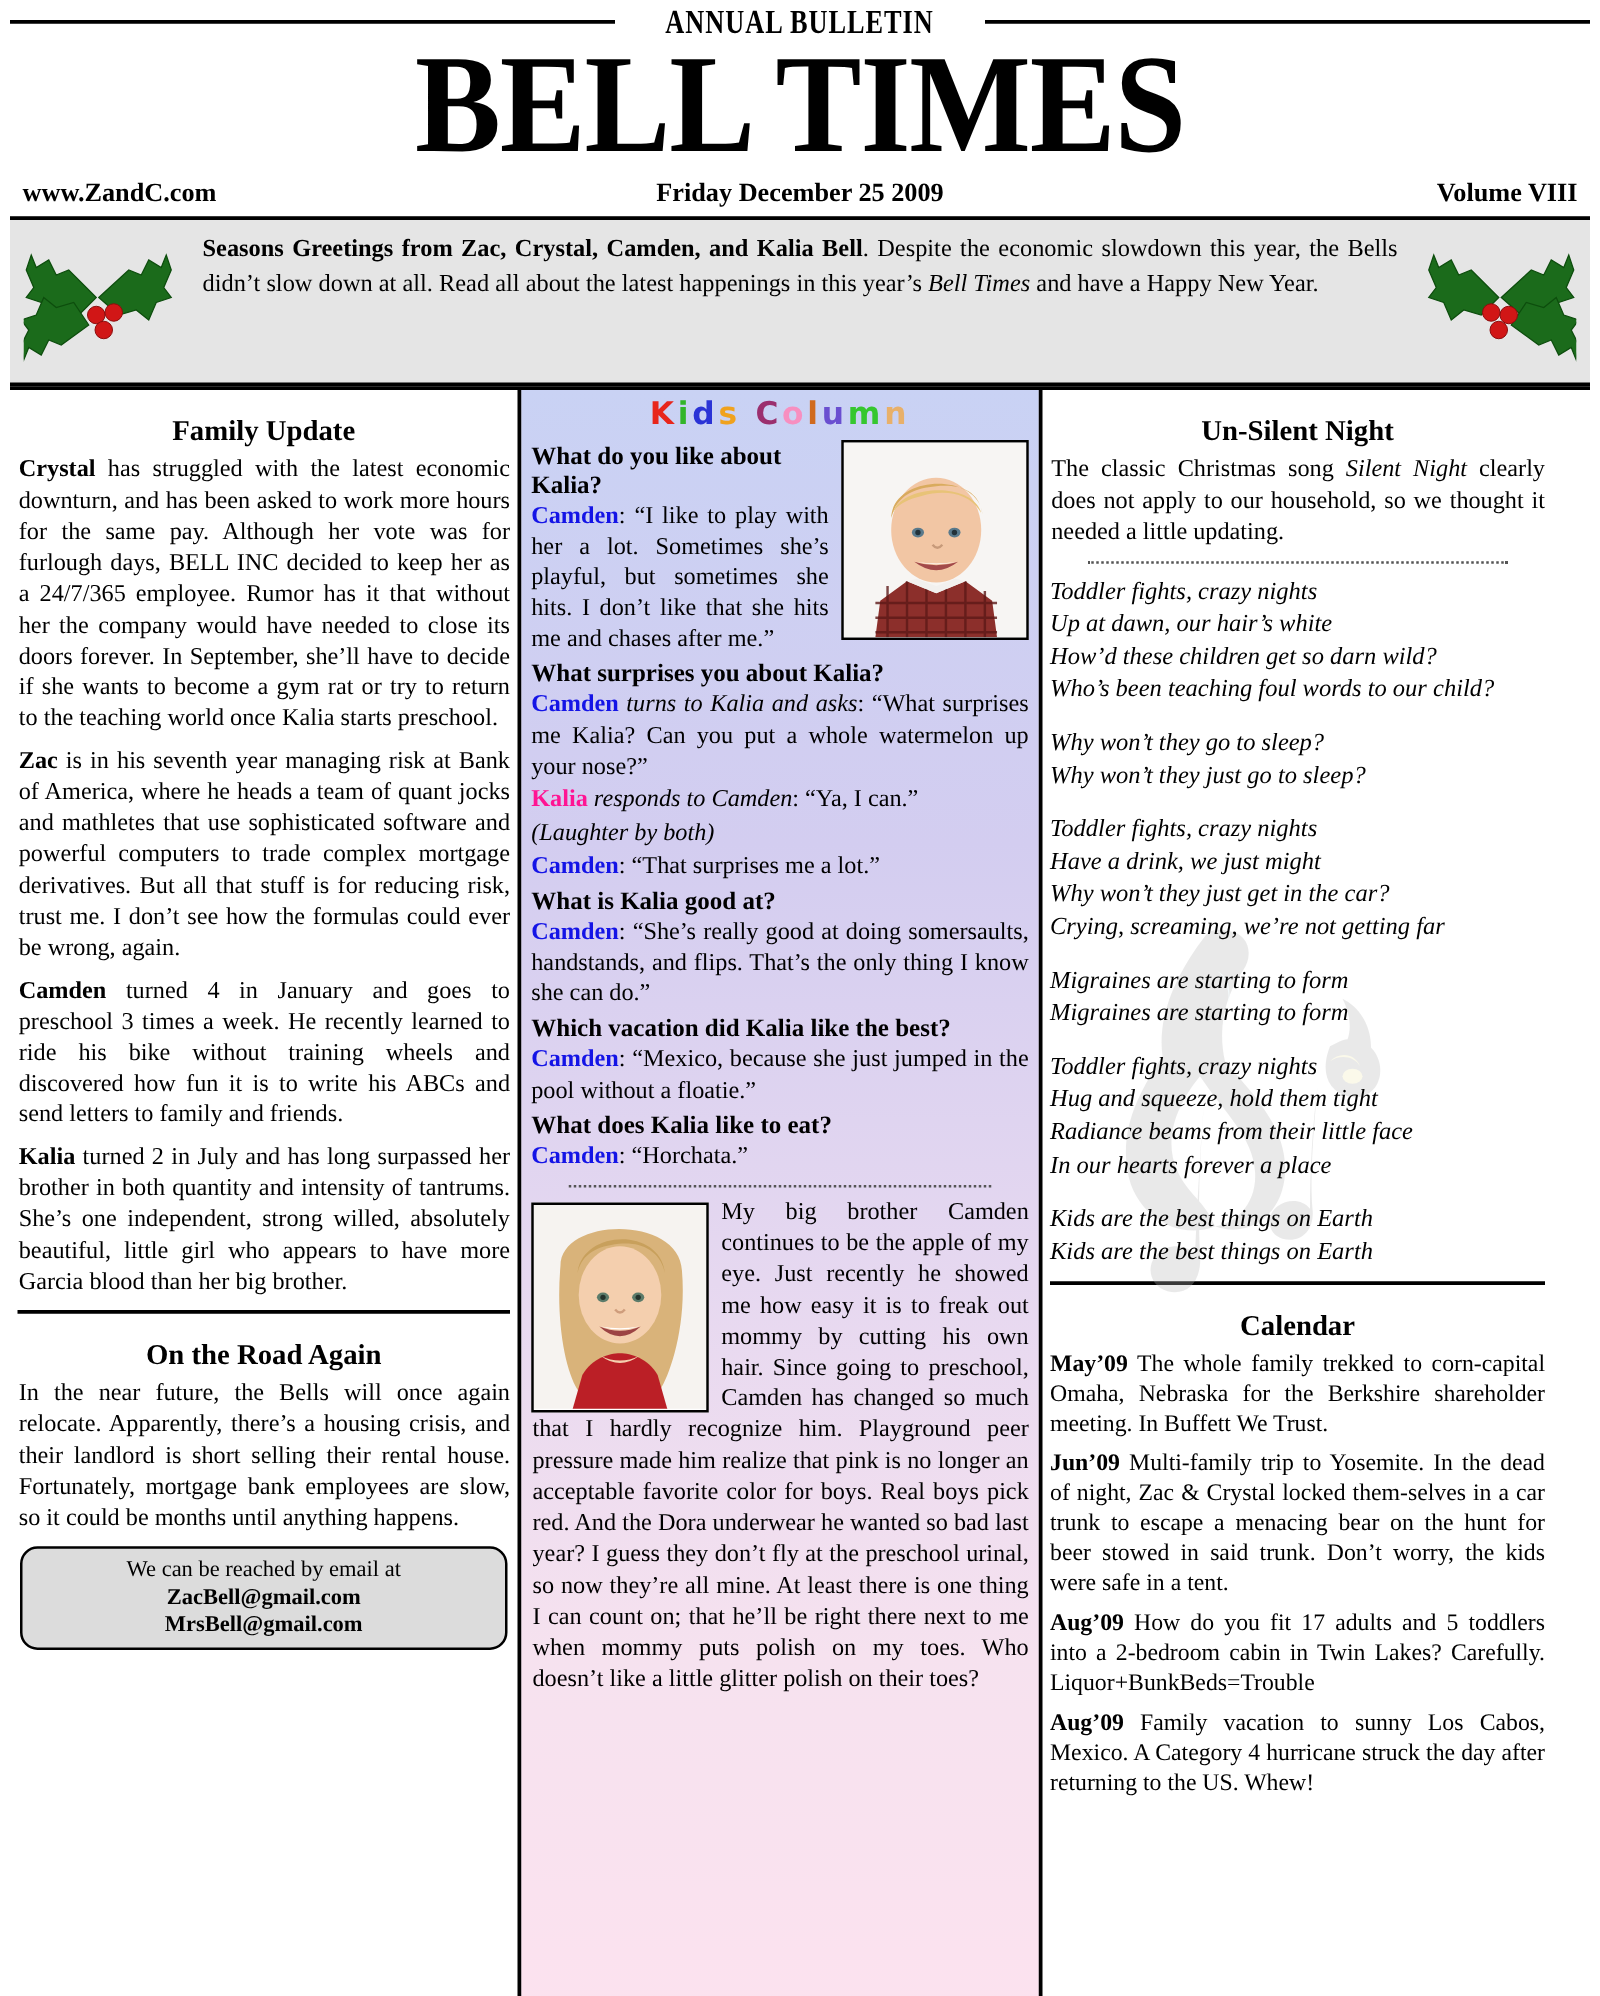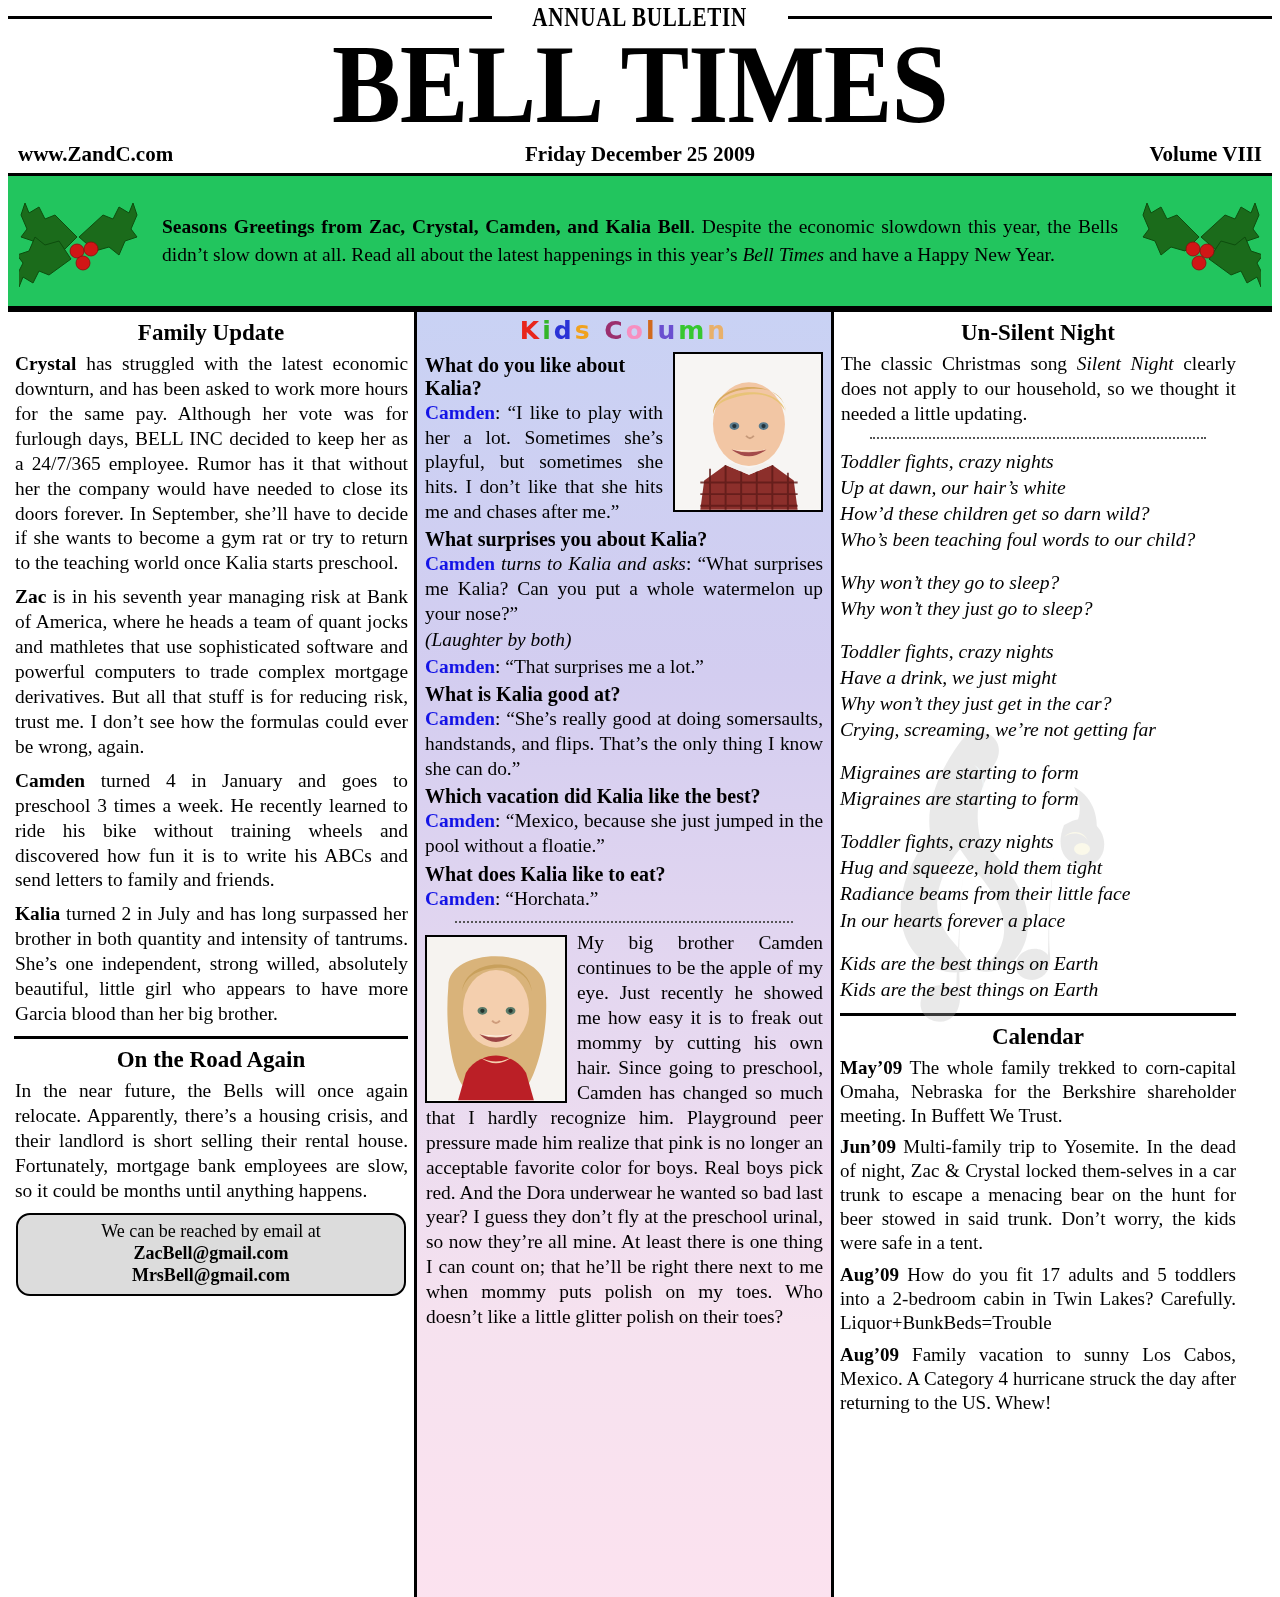--- a/index.html
+++ b/index.html
@@ -40,24 +40,24 @@
     display:flex; justify-content:space-between; align-items:baseline;
     font-size:21px; font-weight:700;
     padding:6px 10px 3px 10px;
   }
   .mast-meta .center { position:absolute; left:0; right:0; text-align:center; pointer-events:none; }
   .mast-meta-wrap { position:relative; }
 
   
   .banner {
     margin:3px 8px 0 8px;
-    background:#22c55e;
+    background:#e5e5e5;
     border-top:3px solid #000;
     border-bottom:3px solid #000;
-    display:flex; align-items:center;
+    display:flex; align-items:flex-start;
     padding:10px 6px;
     height:136px;
   }
   .holly { width:130px; flex:0 0 130px; display:flex; justify-content:center; }
   .banner-text {
     flex:1 1 auto;
     font-size:19.5px; line-height:1.45;
     text-align:justify;
     padding:0 18px;
   }
@@ -77,20 +77,21 @@
                background:linear-gradient(to bottom,#c9d2f4 0%,#d3cdf0 28%,#e6d8f0 55%,#f6e2ef 78%,#fce2ef 100%);
                border-left:3px solid #000; border-right:3px solid #000;
                padding:0 8px; }
   .col-right { width:408px; padding:0 6px; }
 
   .sec-head {
     text-align:center;
     font-weight:700;
     font-size:23px;
     padding:8px 0 6px 0;
+    margin-top:12px;
   }
   .body-p {
     font-size:19.4px;
     line-height:1.285;
     text-align:justify;
     margin:0 0 9px 1px;
     hyphens:auto;
   }
   .body-p b { font-weight:700; }
   .body-p i { font-style:italic; }
@@ -276,20 +277,21 @@
           </g>
           <path d="M52 114 L76 124 L100 114 L92 112 L76 118 L60 112 Z" fill="#f2f0ee"></path>
         </svg>
       </div>
 
       <div id="qa-container">
           <div class="q">What do you like about Kalia?</div>
           <p class="a"><span class="nm-camden">Camden</span>: <span>“I like to play with her a lot. Sometimes she’s playful, but sometimes she hits. I don’t like that she hits me and chases after me.”</span></p>
           <div class="q">What surprises you about Kalia?</div>
           <p class="a"><span class="nm-camden">Camden</span><i> turns to Kalia and asks</i>: <span>“What surprises me Kalia? Can you put a whole watermelon up your nose?”</span></p>
+          <p class="a"><span class="nm-kalia">Kalia</span><i> responds to Camden</i>: <span>“Ya, I can.”</span></p>
           <p class="a"><i>(Laughter by both)</i></p>
           <p class="a"><span class="nm-camden">Camden</span>: <span>“That surprises me a lot.”</span></p>
           <div class="q">What is Kalia good at?</div>
           <p class="a"><span class="nm-camden">Camden</span>: <span>“She’s really good at doing somersaults, handstands, and flips.  That’s the only thing I know she can do.”</span></p>
           <div class="q">Which vacation did Kalia like the best?</div>
           <p class="a"><span class="nm-camden">Camden</span>: <span>“Mexico, because she just jumped in the pool without a floatie.”</span></p>
           <div class="q">What does Kalia like to eat?</div>
           <p class="a"><span class="nm-camden">Camden</span>: <span>“Horchata.”</span></p>
         </div>
 

